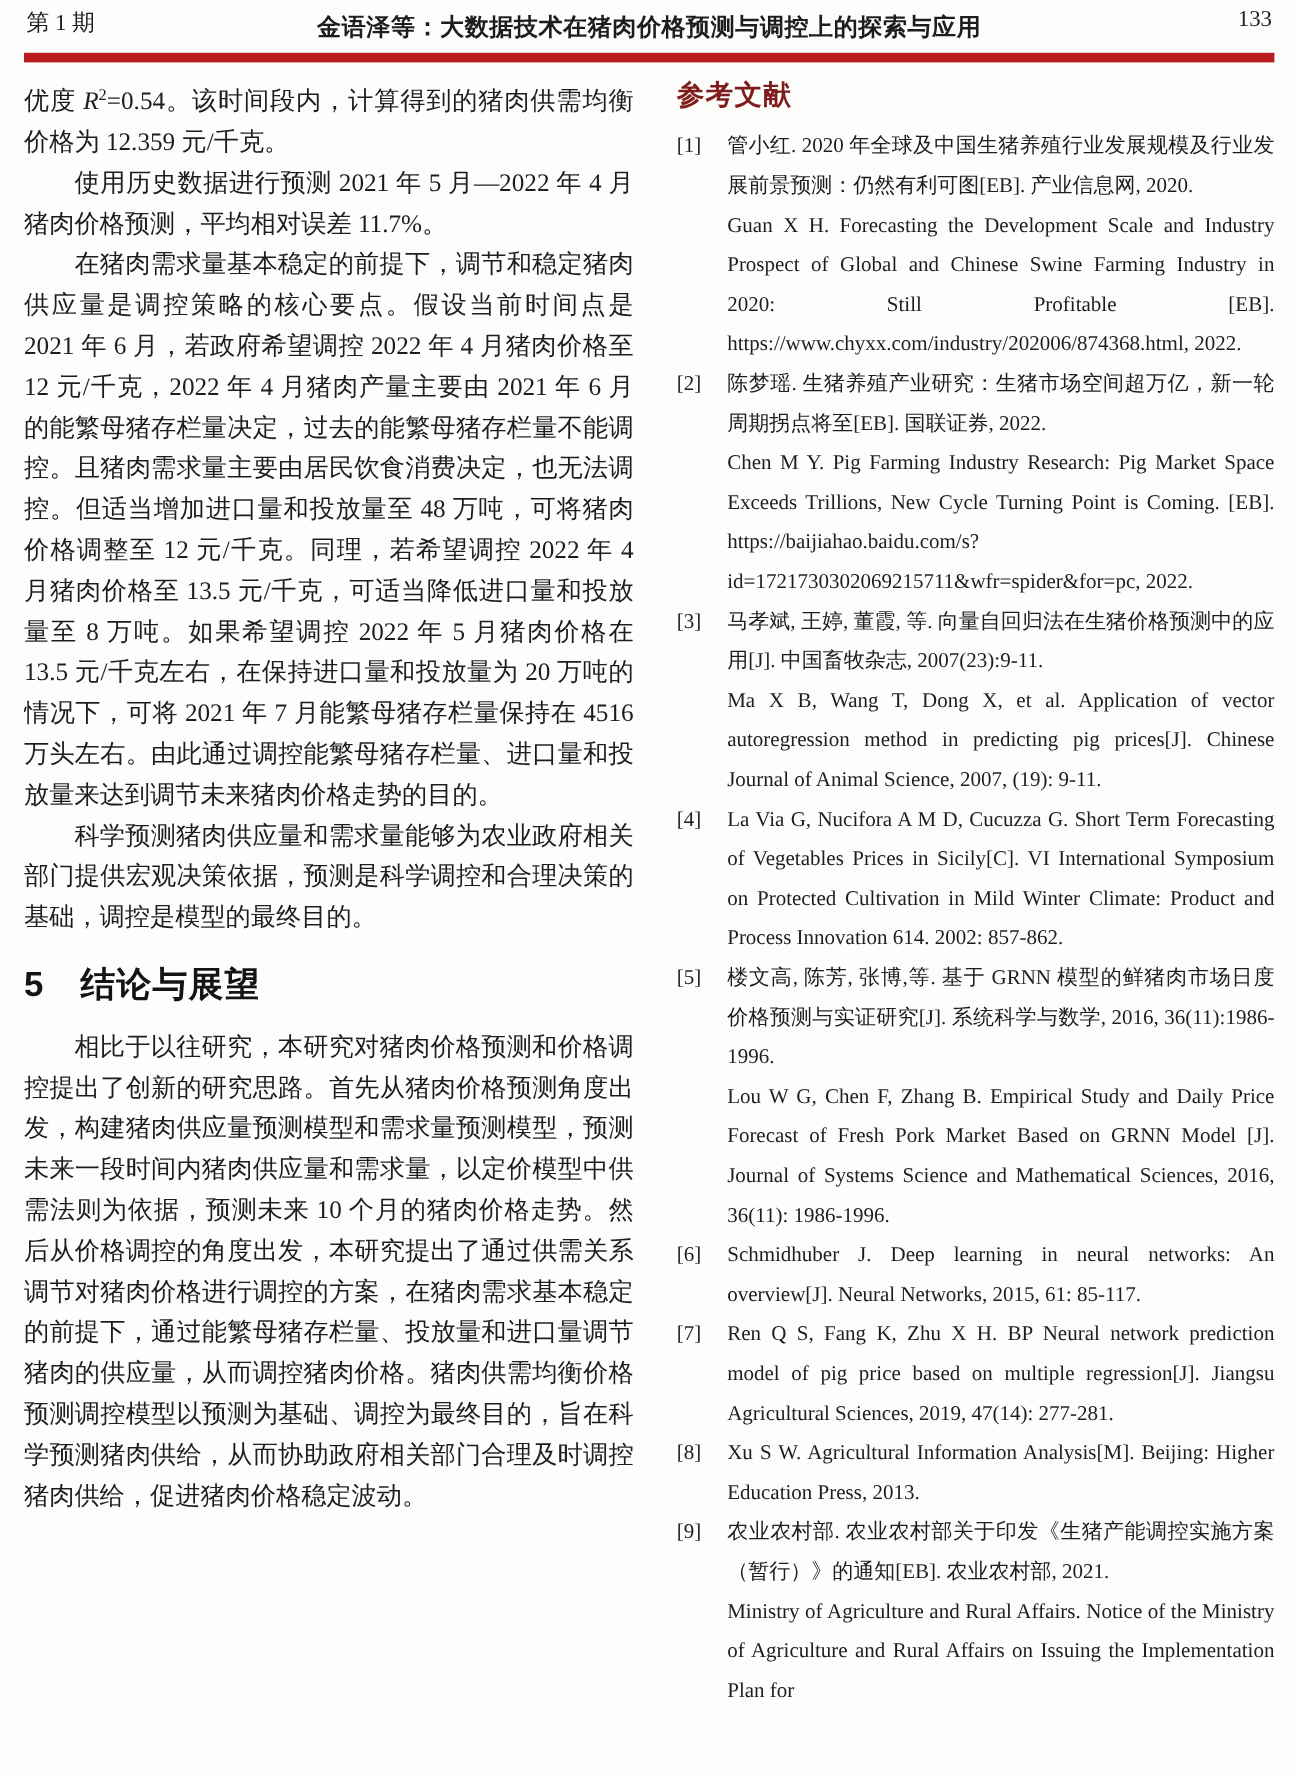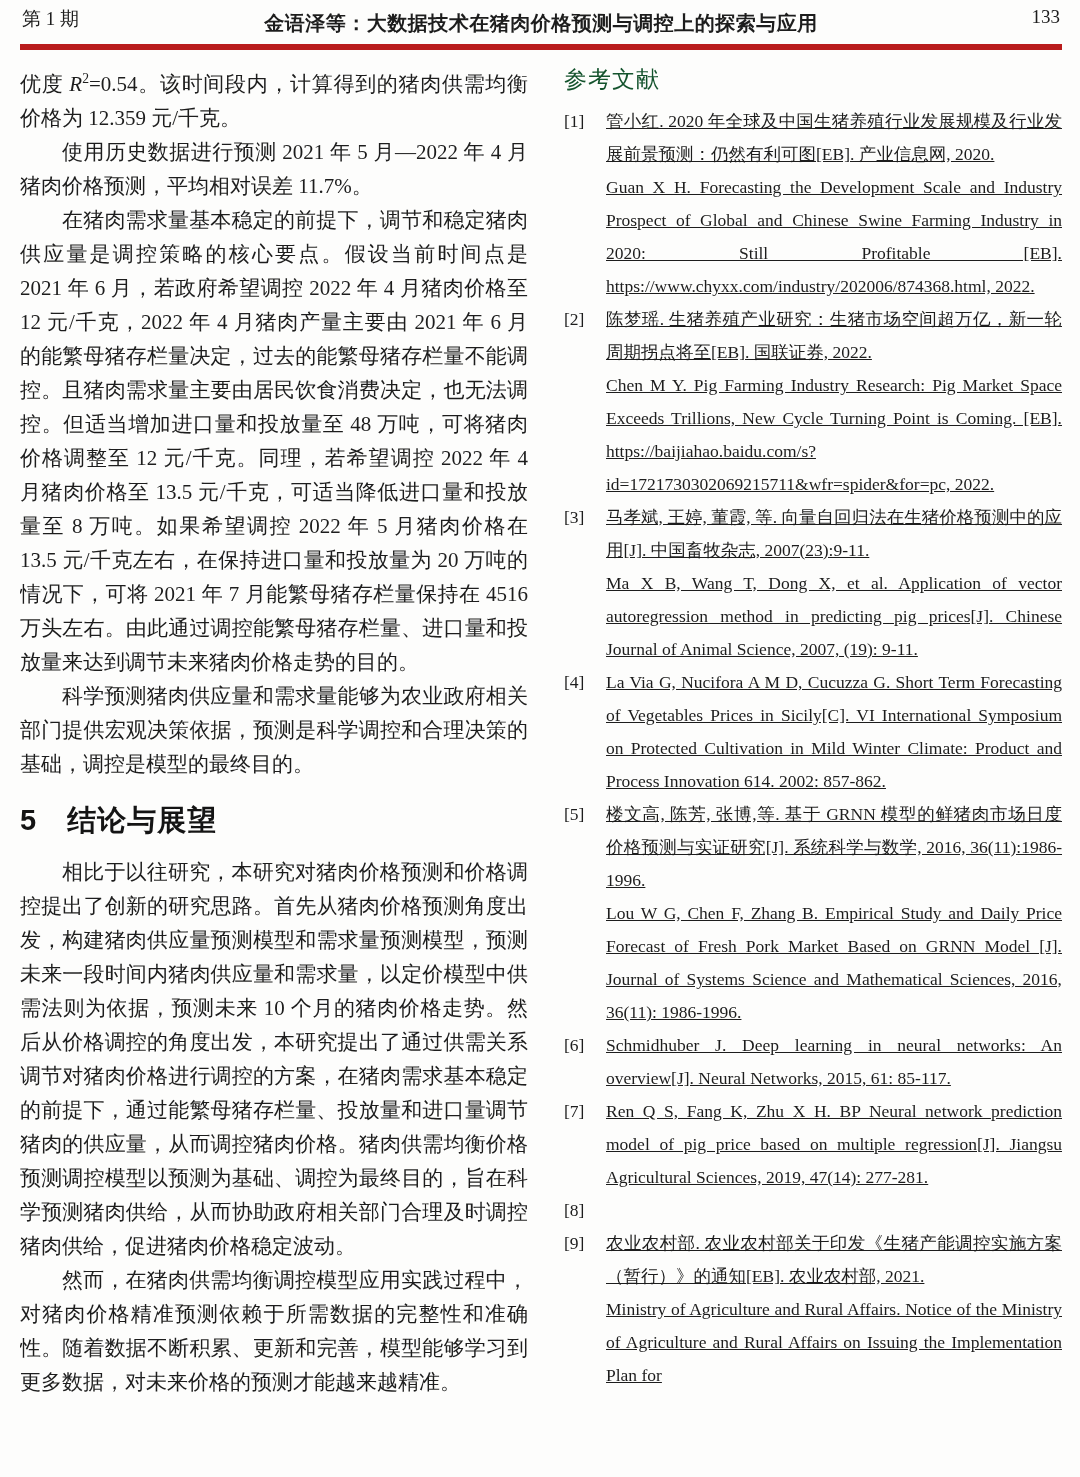--- a/index.html
+++ b/index.html
@@ -3,21 +3,21 @@
 <meta charset="utf-8">
 <style>
   html,body { margin:0; padding:0; background:#e8e8e8; }
   .page {
     position:relative; width:1080px; height:1477px; margin:0 auto;
     background:#fdfdfc; overflow:hidden; color:#1d1d1d;
   }
   
   .page-header {
     position:absolute; top:6px; left:20px; right:18px; height:38px;
-    border-bottom:6px solid #b91c1c;
+    border-bottom:8px solid #b91c1c;
   }
   .issue-label {
     position:absolute; left:2px; top:0; line-height:34px;
     font:19px "Liberation Serif","DejaVu Serif",serif;
   }
   .running-title {
     position:absolute; left:0; right:0; top:0; text-align:center; line-height:34px;
     font-family:"Liberation Sans","DejaVu Sans",sans-serif;
     font-size:20px; font-weight:700; letter-spacing:.5px;
   }
@@ -46,28 +46,28 @@
     display:flex; gap:30px; align-items:baseline;
     margin:20px 0 14px 0;
     font-family:"Liberation Sans","DejaVu Sans",sans-serif;
     font-size:29px; font-weight:700; letter-spacing:1px; color:#141414;
   }
 
   
   .refs-heading {
     margin:2px 0 10px 0;
     font-family:"Liberation Sans","DejaVu Sans",sans-serif;
-    font-size:23px; font-weight:400; letter-spacing:1px; color:#14532d;
+    font-size:23px; font-weight:700; letter-spacing:1px; color:#7f1d1d;
   }
   .ref { display:flex; }
   .ref-num {
     flex:0 0 42px;
     font:17.5px/33px "Liberation Serif","DejaVu Serif",serif;
   }
-  .ref-body { flex:1; min-width:0;text-decoration:underline; }
+  .ref-body { flex:1; min-width:0; }
   .ref-zh, .ref-en {
     font:17.5px/33px "Liberation Serif","DejaVu Serif",serif;
     text-align:justify; text-align-last:left;
     overflow-wrap:break-word; word-break:break-word;
   }
   .ref-zh:empty, .ref-en:empty { display:none; }
 </style>
 </head>
 <body>
 
@@ -87,21 +87,20 @@
       <p class="body-p indent">使用历史数据进行预测 2021 年 5 月—2022 年 4 月猪肉价格预测，平均相对误差 11.7%。</p>
       <p class="body-p indent">在猪肉需求量基本稳定的前提下，调节和稳定猪肉供应量是调控策略的核心要点。假设当前时间点是 2021 年 6 月，若政府希望调控 2022 年 4 月猪肉价格至 12 元/千克，2022 年 4 月猪肉产量主要由 2021 年 6 月的能繁母猪存栏量决定，过去的能繁母猪存栏量不能调控。且猪肉需求量主要由居民饮食消费决定，也无法调控。但适当增加进口量和投放量至 48 万吨，可将猪肉价格调整至 12 元/千克。同理，若希望调控 2022 年 4 月猪肉价格至 13.5 元/千克，可适当降低进口量和投放量至 8 万吨。如果希望调控 2022 年 5 月猪肉价格在 13.5 元/千克左右，在保持进口量和投放量为 20 万吨的情况下，可将 2021 年 7 月能繁母猪存栏量保持在 4516 万头左右。由此通过调控能繁母猪存栏量、进口量和投放量来达到调节未来猪肉价格走势的目的。</p>
       <p class="body-p indent">科学预测猪肉供应量和需求量能够为农业政府相关部门提供宏观决策依据，预测是科学调控和合理决策的基础，调控是模型的最终目的。</p>
 
       <h2 class="section-heading">
         <span>5</span>
         <span>结论与展望</span>
       </h2>
 
       <p class="body-p indent">相比于以往研究，本研究对猪肉价格预测和价格调控提出了创新的研究思路。首先从猪肉价格预测角度出发，构建猪肉供应量预测模型和需求量预测模型，预测未来一段时间内猪肉供应量和需求量，以定价模型中供需法则为依据，预测未来 10 个月的猪肉价格走势。然后从价格调控的角度出发，本研究提出了通过供需关系调节对猪肉价格进行调控的方案，在猪肉需求基本稳定的前提下，通过能繁母猪存栏量、投放量和进口量调节猪肉的供应量，从而调控猪肉价格。猪肉供需均衡价格预测调控模型以预测为基础、调控为最终目的，旨在科学预测猪肉供给，从而协助政府相关部门合理及时调控猪肉供给，促进猪肉价格稳定波动。</p>
-      <p class="body-p indent">然而，在猪肉供需均衡调控模型应用实践过程中，对猪肉价格精准预测依赖于所需数据的完整性和准确性。随着数据不断积累、更新和完善，模型能够学习到更多数据，对未来价格的预测才能越来越精准。</p>
     </div>
 
     <div class="col-right">
       <h2 class="refs-heading">参考文献</h2>
 
       <div class="ref">
         <span class="ref-num">[1]</span>
         <div class="ref-body">
             <div class="ref-zh">管小红. 2020 年全球及中国生猪养殖行业发展规模及行业发展前景预测：仍然有利可图[EB]. 产业信息网, 2020.</div>
             <div class="ref-en">Guan X H. Forecasting the Development Scale and Industry Prospect of Global and Chinese Swine Farming Industry in 2020: Still Profitable [EB]. https://www.chyxx.com/industry/202006/874368.html, 2022.</div>
@@ -149,20 +148,21 @@
       <div class="ref">
         <span class="ref-num">[7]</span>
         <div class="ref-body">
             <div class="ref-en">Ren Q S, Fang K, Zhu X H. BP Neural network prediction model of pig price based on multiple regression[J]. Jiangsu Agricultural Sciences, 2019, 47(14): 277-281.</div>
           </div>
       </div>
 
       <div class="ref">
         <span class="ref-num">[8]</span>
         <div class="ref-body">
+            <div class="ref-en">Xu S W. Agricultural Information Analysis[M]. Beijing: Higher Education Press, 2013.</div>
           </div>
       </div>
 
       <div class="ref">
         <span class="ref-num">[9]</span>
         <div class="ref-body">
             <div class="ref-zh">农业农村部. 农业农村部关于印发《生猪产能调控实施方案（暂行）》的通知[EB]. 农业农村部, 2021.</div>
             <div class="ref-en">Ministry of Agriculture and Rural Affairs. Notice of the Ministry of Agriculture and Rural Affairs on Issuing the Implementation Plan for</div>
           </div>
       </div>

